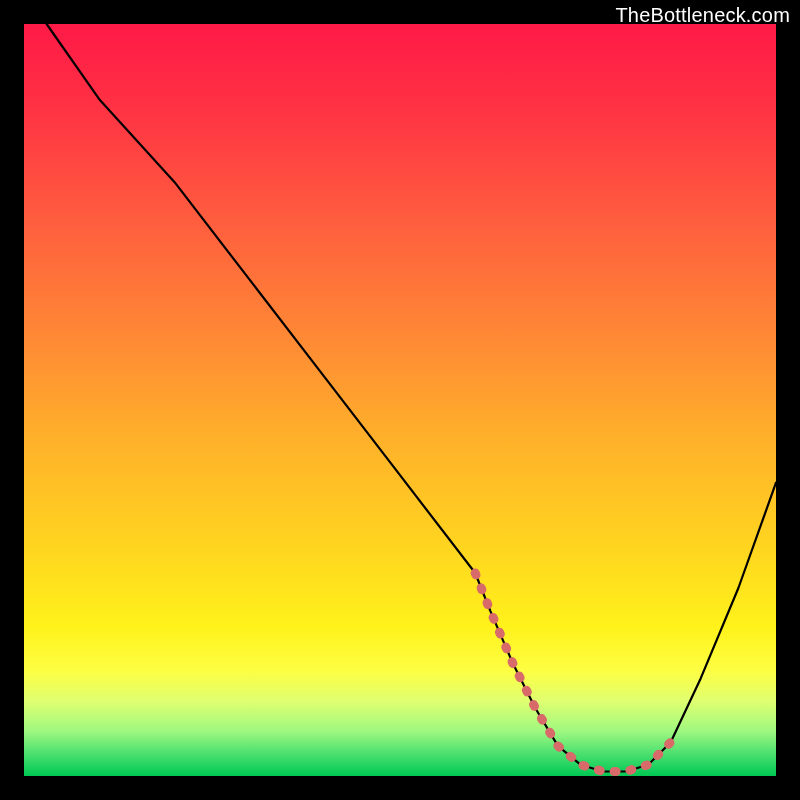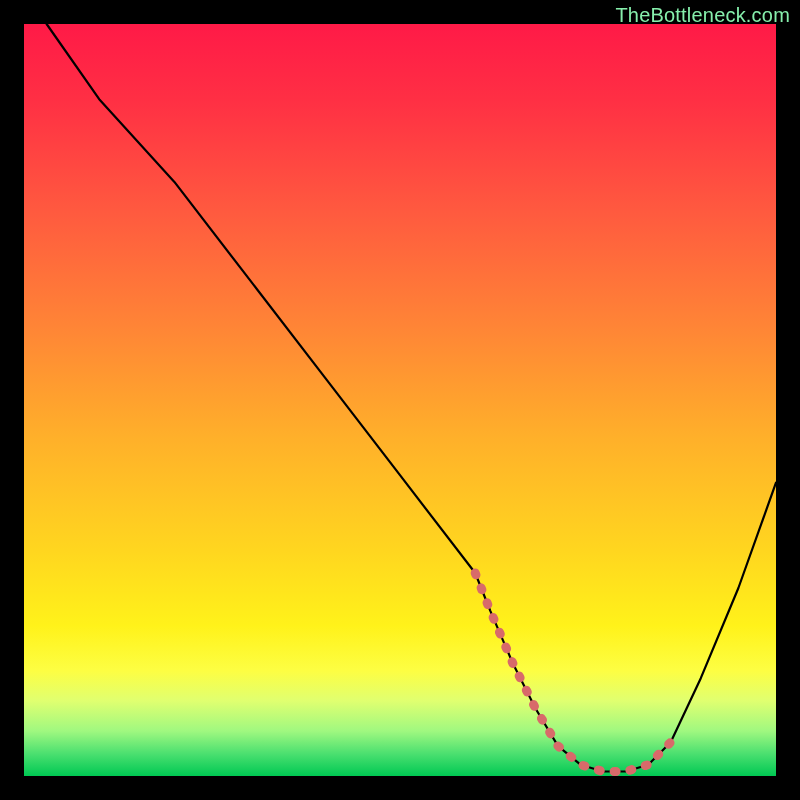--- a/index.html
+++ b/index.html
@@ -13,21 +13,21 @@
   }
   .canvas {
     position: relative;
     width: 800px;
     height: 800px;
   }
   .watermark {
     position: absolute;
     top: 4px;
     right: 10px;
-    color: #86efac;
+    color: #ffffff;
     font-size: 20px;
     font-weight: 400;
     letter-spacing: 0.2px;
     z-index: 50;
   }
   svg.plot {
     position: absolute;
     left: 0;
     top: 0;
   }

